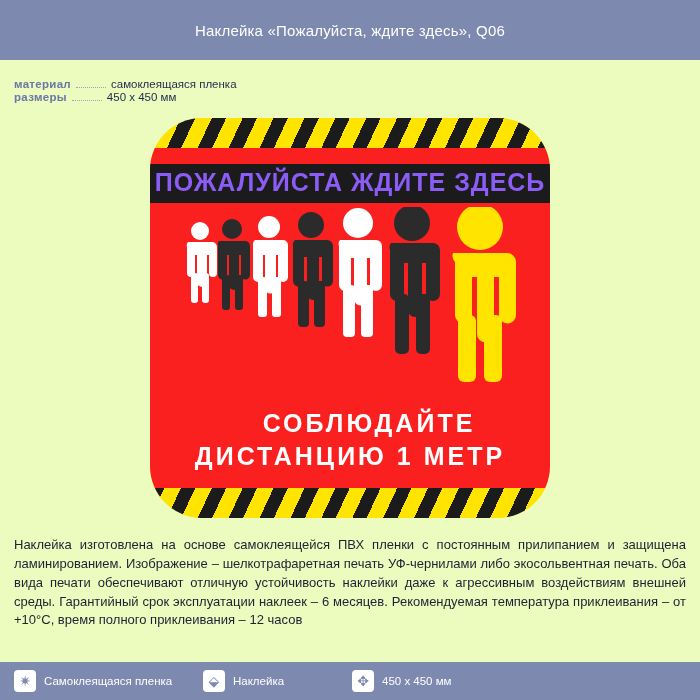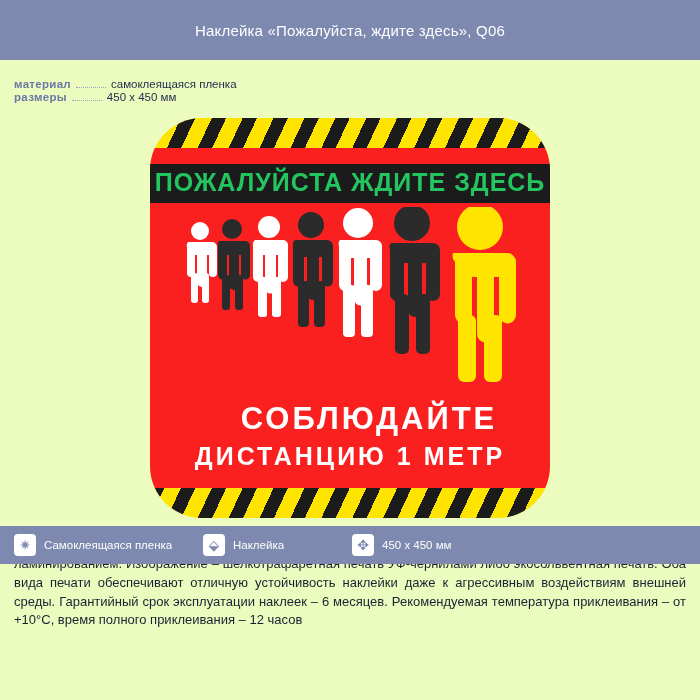--- a/index.html
+++ b/index.html
@@ -9,21 +9,21 @@
   body {
     width: 700px;
     height: 700px;
     font-family: "Liberation Sans", sans-serif;
     background: #ecfbbe;
     overflow: hidden;
   }
   .page {
     position: relative;
     width: 700px;
-    height: 564px;
+    height: 700px;
     background: #ecfbbe;
     box-sizing: border-box;
   }
   
   .header {
     height: 60px;
     background: #7e89b0;
     display: flex;
     align-items: center;
     justify-content: center;
@@ -96,21 +96,21 @@
     left: 0;
     right: 0;
     background: #fb2020;
     display: flex;
     flex-direction: column;
     align-items: center;
   }
   .title-band {
     margin-top: 16px;
     background: #1b1b1b;
-    color: #22c55e;
+    color: #8b5cf6;
     font-weight: bold;
     font-size: 25px;
     letter-spacing: 1px;
     padding: 4px 14px 6px 14px;
     border-radius: 3px;
     white-space: nowrap;
   }
   .queue {
     position: relative;
     width: 100%;
@@ -120,21 +120,21 @@
   .bottom-text {
     position: absolute;
     bottom: 14px;
     width: 100%;
     text-align: center;
     color: #ffffff;
     font-weight: bold;
     letter-spacing: 3px;
     line-height: 1.35;
   }
-  .bottom-text .l1 { font-size: 31px; margin-left: 38px; }
+  .bottom-text .l1 { font-size: 25px; margin-left: 38px; }
   .bottom-text .l2 { font-size: 25px; text-align: center; }
   
   .description {
     padding: 18px 14px 0 14px;
     font-size: 13px;
     line-height: 1.45;
     color: #1b2233;
     text-align: justify;
   }
   

